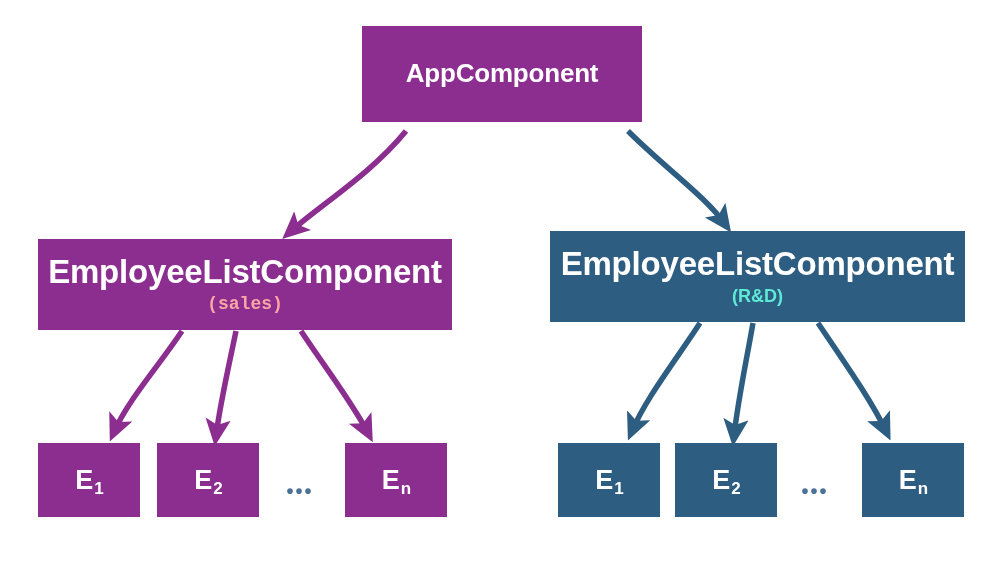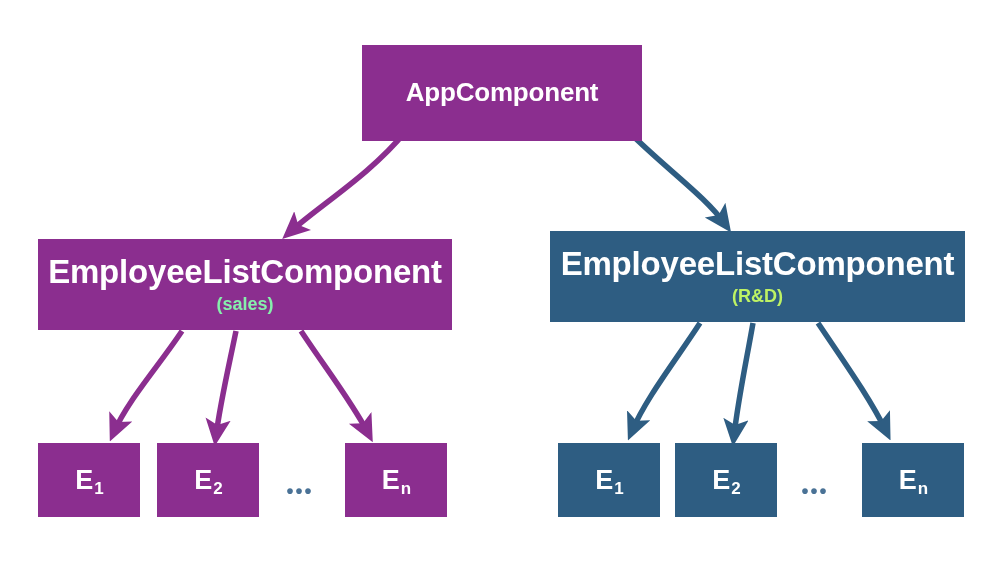--- a/index.html
+++ b/index.html
@@ -38,21 +38,21 @@
     font-weight: bold;
     letter-spacing: -0.2px;
   }
   .node .subtitle {
     font-weight: bold;
   }
 
   
   #node-app {
     left: 362px;
-    top: 45px;
+    top: 26px;
     width: 280px;
     height: 96px;
     background: #8B2E8F;
   }
   #node-app .title { font-size: 26px; }
 
   
   #node-list-sales {
     left: 38px;
     top: 239px;
@@ -64,26 +64,27 @@
     left: 550px;
     top: 231px;
     width: 415px;
     height: 91px;
     background: #2E5D82;
   }
   #node-list-sales .title,
   #node-list-rnd .title { font-size: 33px; }
   #node-list-sales .subtitle {
     font-size: 18px;
-    color: #86efac;
+    color: #fca5a5;
     margin-top: 5px;
+    font-family: Liberation Mono, monospace;
   }
   #node-list-rnd .subtitle {
     font-size: 18px;
-    color: #bef264;
+    color: #5eead4;
     margin-top: 5px;
   }
 
   
   .leaf {
     position: absolute;
     top: 443px;
     width: 102px;
     height: 74px;
     display: flex;

